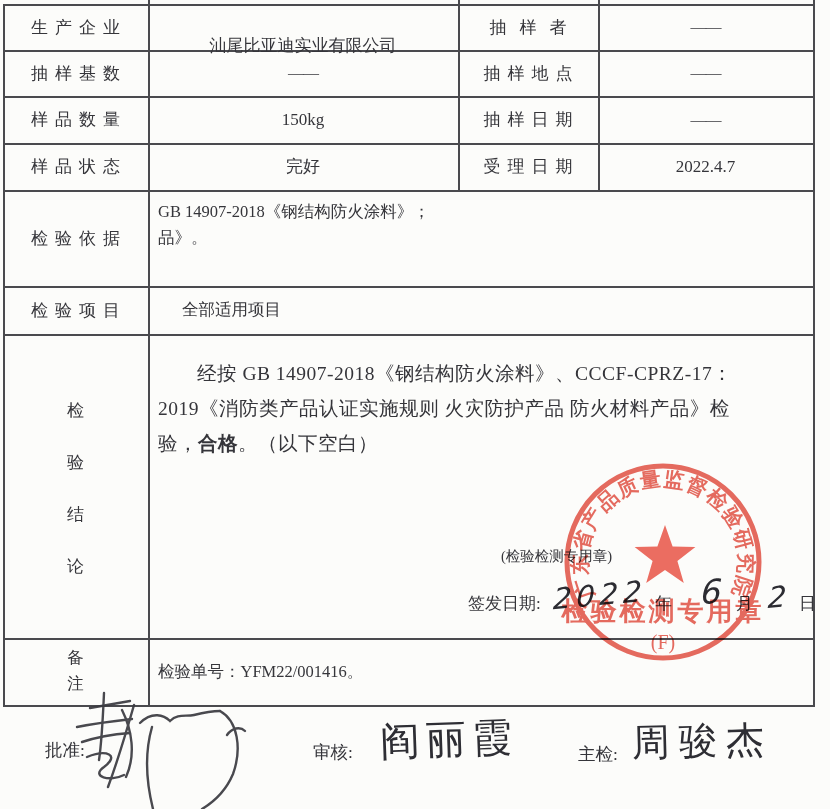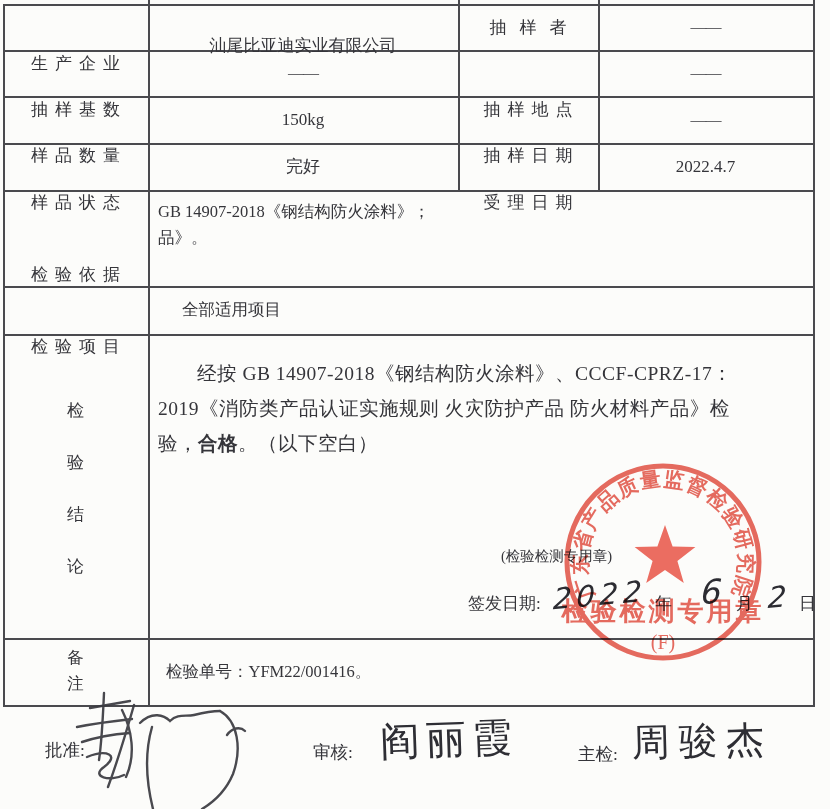--- a/index.html
+++ b/index.html
@@ -8,21 +8,21 @@
     background:#fcfcfa;
     font-family:"Liberation Serif","DejaVu Serif",serif;
     color:#35353a;
   }
   .hline{position:absolute;height:2px;background:#4a4a4e;left:3px;width:810px;}
   .vline{position:absolute;width:2px;background:#4a4a4e;}
   .cell{
     position:absolute;display:flex;align-items:center;justify-content:center;
     font-size:17px;
   }
-  .lab{letter-spacing:7px;text-indent:7px;white-space:nowrap;margin-top:36px;}
+  .lab{letter-spacing:7px;text-indent:7px;white-space:nowrap;}
   .lab3{letter-spacing:13px;text-indent:13px;white-space:nowrap;}
   .val{font-size:17px;}
   .dash{font-size:16px;letter-spacing:-1px;color:#4e4e52;}
   .basis-lines{position:absolute;left:158px;top:199px;font-size:16.5px;line-height:26px;width:650px;}
   .item-val{position:absolute;left:158px;top:286px;height:48px;display:flex;align-items:center;font-size:16.5px;margin-left:24px;}
   .vertlab{position:absolute;left:3px;width:145px;text-align:center;font-size:17px;}
   .concl{position:absolute;left:158px;top:356px;width:652px;font-size:19.5px;line-height:35px;letter-spacing:0.5px;}
   .concl .indent{padding-left:39px;}
   .seal-note{position:absolute;left:501px;top:547px;font-size:14.5px;white-space:nowrap;}
   .issue{position:absolute;top:592px;font-size:17px;white-space:nowrap;}
@@ -31,21 +31,21 @@
     color:#2c2c32;font-style:italic;
   }
   .hw-num{position:absolute;transform:rotate(-5deg) skewX(-8deg);font-size:29px;letter-spacing:5px;white-space:nowrap;}
   .hw-name{
     position:absolute;color:#2e2e34;white-space:nowrap;
     font-family:"Liberation Serif","DejaVu Serif",serif;
   }
   .footer-lab{position:absolute;font-size:17.5px;white-space:nowrap;}
   .stamp{position:absolute;left:553px;top:452px;mix-blend-mode:multiply;opacity:0.88;pointer-events:none;}
   .remark-lab{position:absolute;left:3px;width:145px;text-align:center;font-size:16.5px;line-height:26px;}
-  .remark-val{position:absolute;left:158px;top:638px;height:67px;display:flex;align-items:center;font-size:16.5px;margin-left:8px;}
+  .remark-val{position:absolute;left:158px;top:638px;height:67px;display:flex;align-items:center;font-size:16.5px;}
   .sig-svg{position:absolute;left:52px;top:685px;pointer-events:none;}
 </style>
 </head>
 <body>
 
 <div>
   <div class="hline" style="top:4px"></div>
   <div class="hline" style="top:50px"></div>
   <div class="hline" style="top:96px"></div>
   <div class="hline" style="top:143px"></div>

